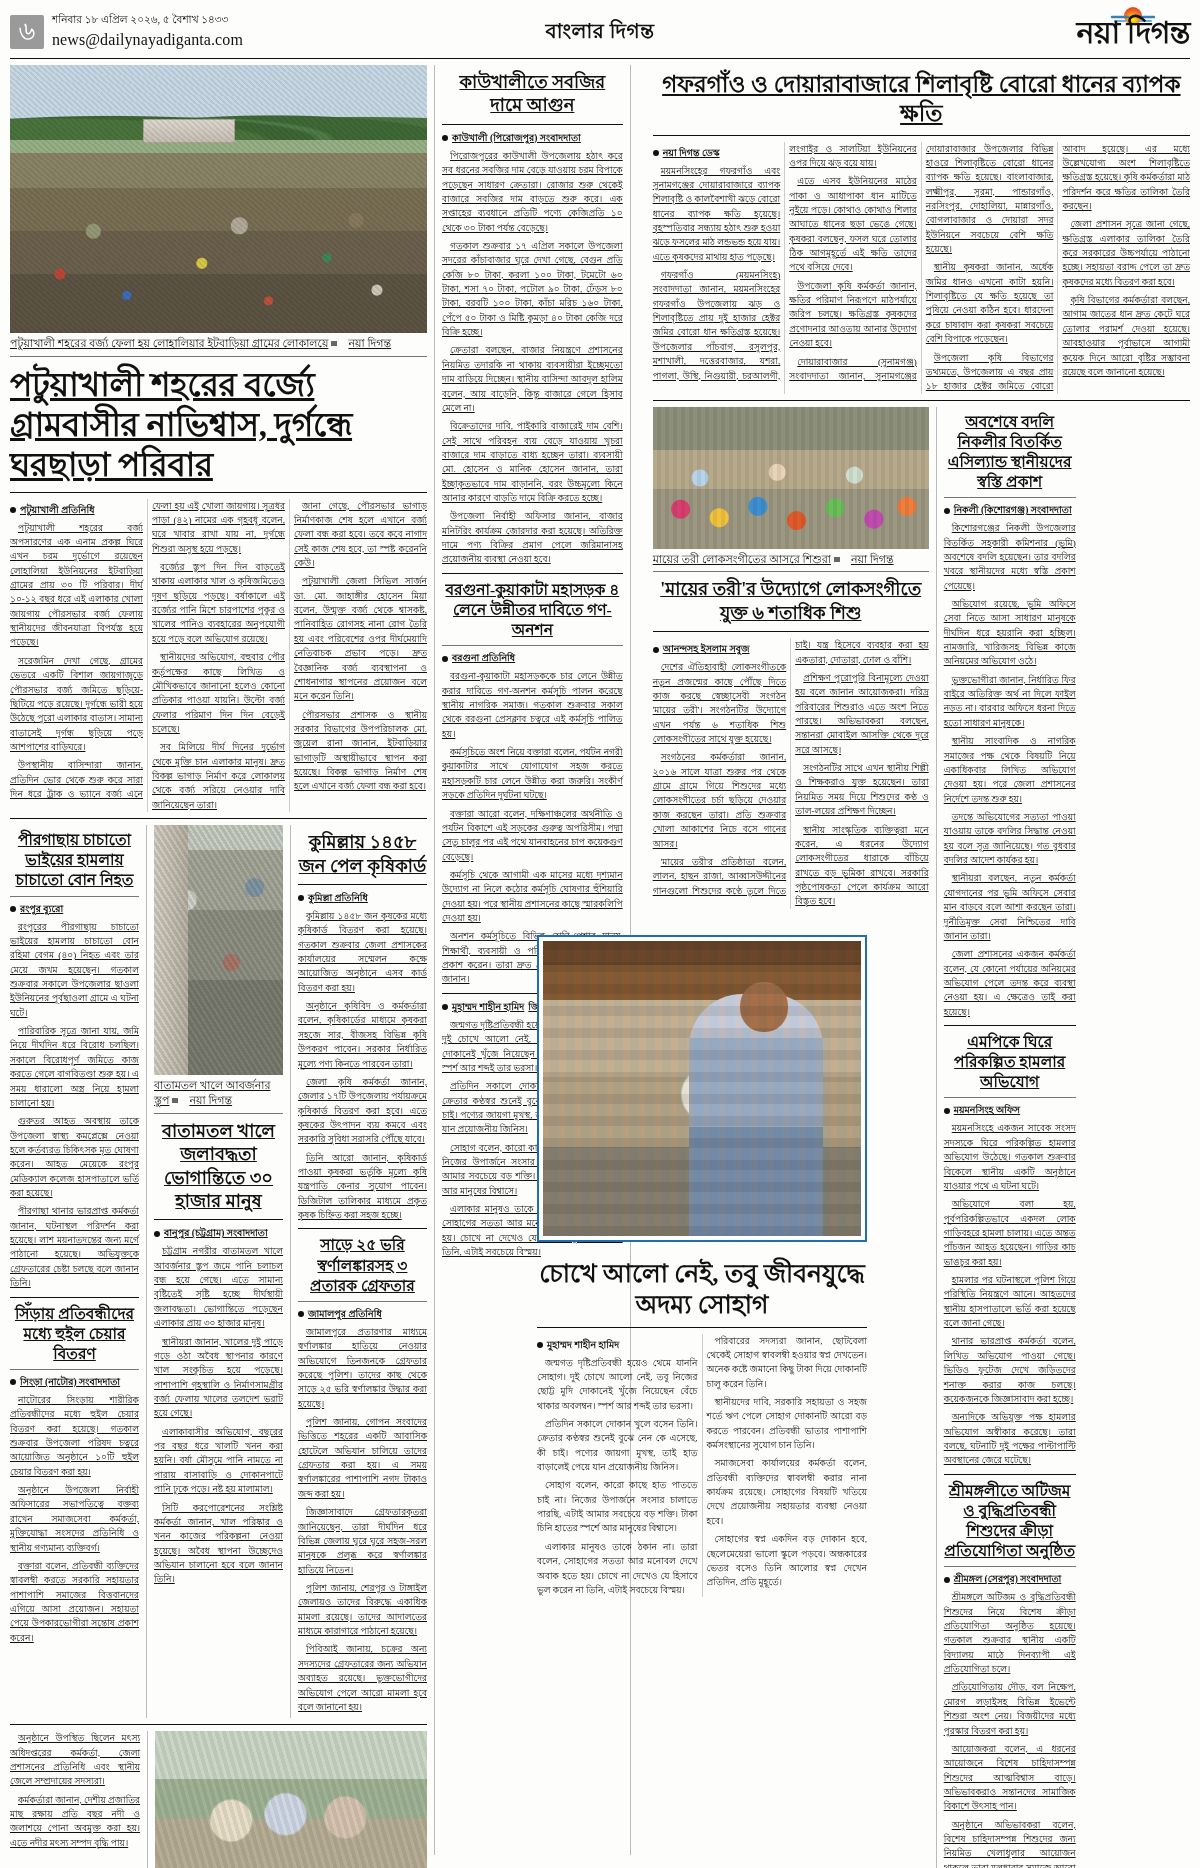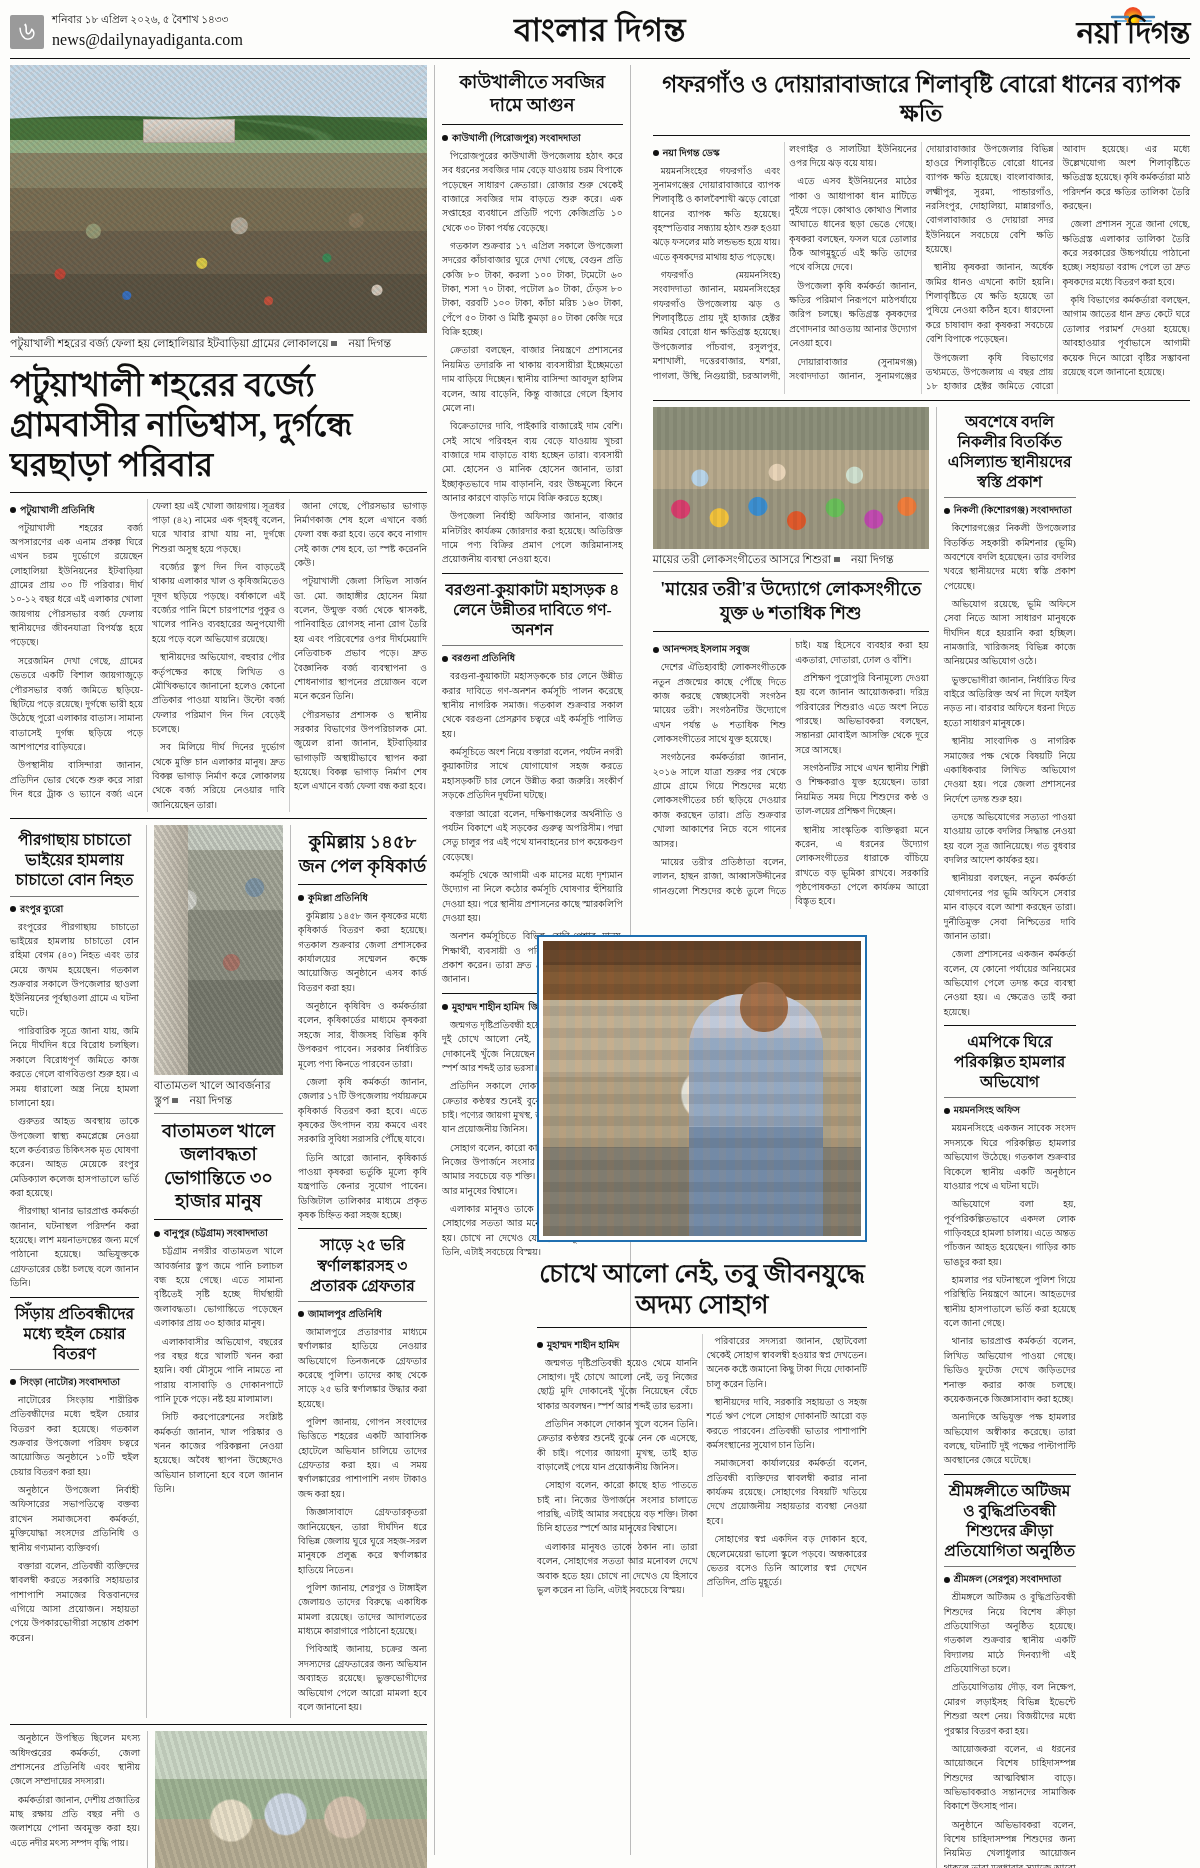--- a/index.html
+++ b/index.html
@@ -19,35 +19,35 @@
   .mh-logo-box {
     width:34px; height:34px; background:#9a9a9a; color:#fff;
     font-family:"Liberation Serif", serif; font-size:26px;
     display:flex; align-items:center; justify-content:center; line-height:1;
     border-radius:2px;
   }
   .mh-dates { font-size:10.5px; line-height:1.5; }
   .mh-dates .eml { font-family:"Liberation Serif", serif; font-size:16px; letter-spacing:.1px;}
   .mh-center {
     position:absolute; left:0; right:0; text-align:center;
-    font-size:32px; font-weight:bold; font-family:"Liberation Serif", serif;
+    font-size:20px; font-weight:bold; font-family:"Liberation Serif", serif;
     letter-spacing:.5px;
   }
   .mh-right { margin-left:auto; position:relative; z-index:3; text-align:right; width:200px; }
   .brand { position:relative; display:inline-block; padding-top:4px;}
   .brand-sun {
     position:absolute; left:50%; top:-2px; transform:translateX(-50%);
     width:46px; height:22px;
   }
   .brand-text { font-size:30px; font-weight:bold; letter-spacing:-0.5px; position:relative; }
   .rule { border-top:1.6px solid #111; margin-top:2px; }
 
   
   .grid { display:flex; gap:0; margin-top:6px; height:1790px; }
-  .col { position:relative; }
+  .col { position:relative;text-decoration:underline; }
   .vdiv { width:1px; background:#bbb; margin:0 7px; flex:0 0 1px; }
 
   
   .leftblock { width:417px; }
   .midblock  { width:190px; }
   .rightblock{ width:565px;margin-left:15px; }
 
   
   .hl-xl {
     font-size:33px; line-height:1.22; font-weight:bold; text-align:left;
@@ -319,20 +319,21 @@
           </div>
           <div class="hr-t"></div>
           <div class="hl-md">বাতামতল খালে জলাবদ্ধতা ভোগান্তিতে ৩০ হাজার মানুষ</div>
           <div class="hr-b"></div>
           <div class="body-text">
             <div class="byline">
               <span class="bullet"></span>
               <span>বানুপুর (চট্টগ্রাম) সংবাদদাতা</span>
             </div>
             <p>চট্টগ্রাম নগরীর বাতামতল খালে আবর্জনার স্তুপ জমে পানি চলাচল বন্ধ হয়ে গেছে। এতে সামান্য বৃষ্টিতেই সৃষ্টি হচ্ছে দীর্ঘস্থায়ী জলাবদ্ধতা। ভোগান্তিতে পড়েছেন এলাকার প্রায় ৩০ হাজার মানুষ।</p>
+            <p>স্থানীয়রা জানান, খালের দুই পাড়ে গড়ে ওঠা অবৈধ স্থাপনার কারণে খাল সংকুচিত হয়ে পড়েছে। পাশাপাশি গৃহস্থালি ও নির্মাণসামগ্রীর বর্জ্য ফেলায় খালের তলদেশ ভরাট হয়ে গেছে।</p>
             <p>এলাকাবাসীর অভিযোগ, বছরের পর বছর ধরে খালটি খনন করা হয়নি। বর্ষা মৌসুমে পানি নামতে না পারায় বাসাবাড়ি ও দোকানপাটে পানি ঢুকে পড়ে। নষ্ট হয় মালামাল।</p>
             <p>সিটি করপোরেশনের সংশ্লিষ্ট কর্মকর্তা জানান, খাল পরিষ্কার ও খনন কাজের পরিকল্পনা নেওয়া হয়েছে। অবৈধ স্থাপনা উচ্ছেদেও অভিযান চালানো হবে বলে জানান তিনি।</p>
           </div>
         </div>
 
         <div class="vdiv"></div>
 
         <div style="width:132px;">
           <div class="hl-md">কুমিল্লায় ১৪৫৮ জন পেল কৃষিকার্ড</div>
           <div class="hr-b"></div>

